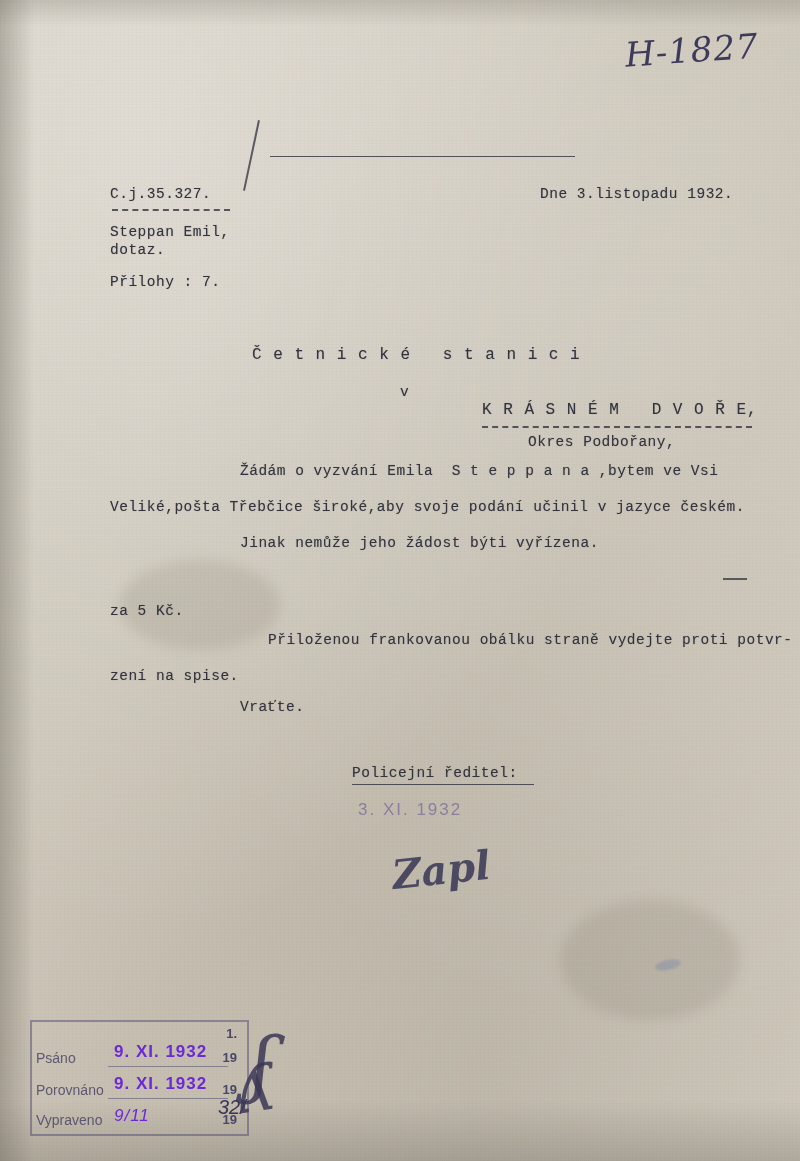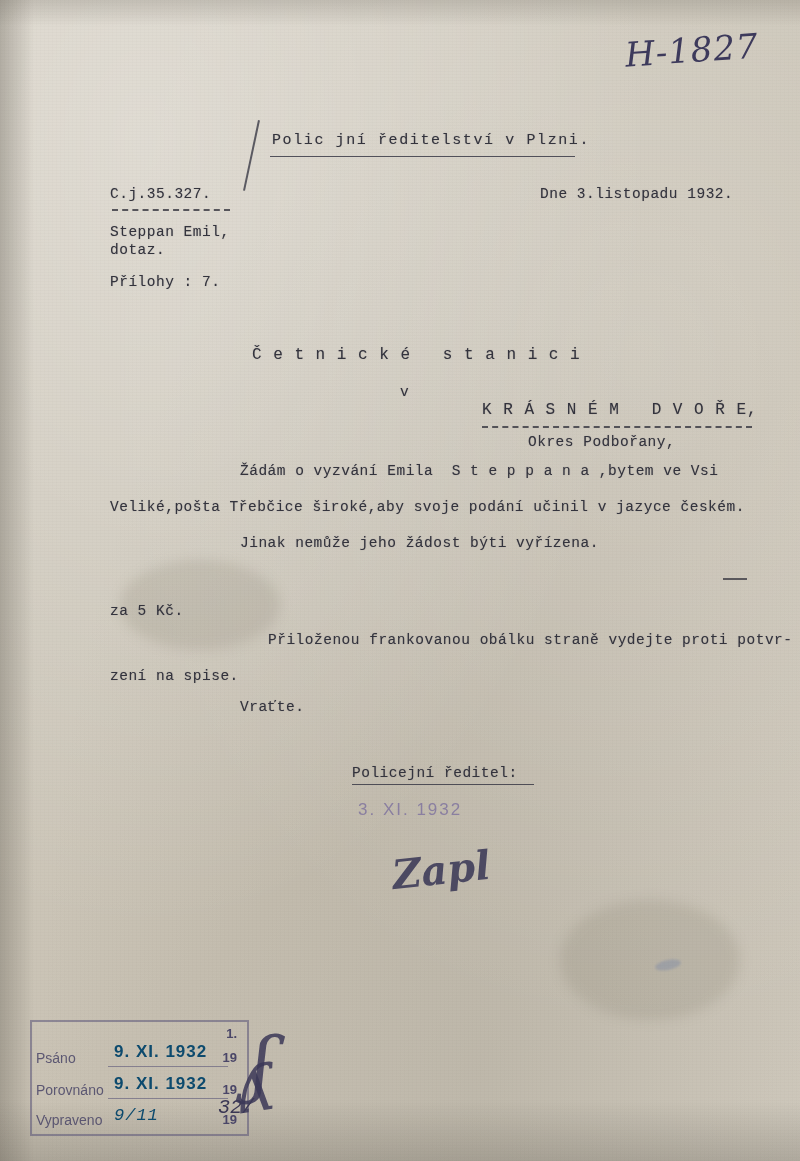--- a/index.html
+++ b/index.html
@@ -126,42 +126,42 @@
     position: absolute;
     left: 6px;
     font-size: 14px;
     color: #4a4668;
     opacity: 0.85;
   }
   .bstamp .row-val {
     position: absolute;
     left: 84px;
     font-size: 17px;
-    color: #0c4a6e;
+    color: #6d28d9;
     font-weight: bold;
     letter-spacing: 1px;
   }
   .bstamp .row-19 {
     position: absolute;
     right: 8px;
     font-size: 13px;
     color: #4a4668;
     font-weight: bold;
   }
   .bstamp .line {
     position: absolute;
     left: 78px;
     width: 120px;
     height: 1px;
     background: #5a5578;
     opacity: 0.6;
   }
   .hand-num {
     position: absolute;
-    font-family: Liberation Mono, monospace;
+    font-family: Liberation Sans, sans-serif;
     font-style: italic;
     color: #3a3754;
   }
   .big-scribble {
     position: absolute;
     font-family: "DejaVu Serif", serif;
     font-style: italic;
     font-size: 74px;
     color: #3b3858;
     opacity: 0.85;
@@ -204,21 +204,20 @@
   <div class="paper"></div>
   <div class="edge-dark-left"></div>
   <div class="edge-dark-top"></div>
   <div class="edge-dark-bottom"></div>
 
   <div class="smudge" style="left:120px; top:560px; width:160px; height:90px;"></div>
   <div class="smudge" style="left:560px; top:900px; width:180px; height:120px;"></div>
 
   <div class="top-ref" style="left:625px; top:30px;">H-1827</div>
 
-  <div class="t typed" style="left:272px; top:131px; font-size:15px; letter-spacing:1.6px;">Polic jní ředitelství v Plzni.</div>
   <div class="ul" style="left:270px; top:156px; width:305px;"></div>
   <div class="slash" style="left:258px; top:120px; height:72px; transform: rotate(12deg);"></div>
 
   <div class="t typed" style="left:110px; top:184px;">C.j.35.327.</div>
   <div class="dashed" style="left:112px; top:209px; width:118px;"></div>
 
   <div class="t typed" style="left:540px; top:184px;">Dne 3.listopadu 1932.</div>
 
   <div class="t typed" style="left:110px; top:222px;">Steppan Emil,</div>
   <div class="t typed" style="left:110px; top:240px;">dotaz.</div>

